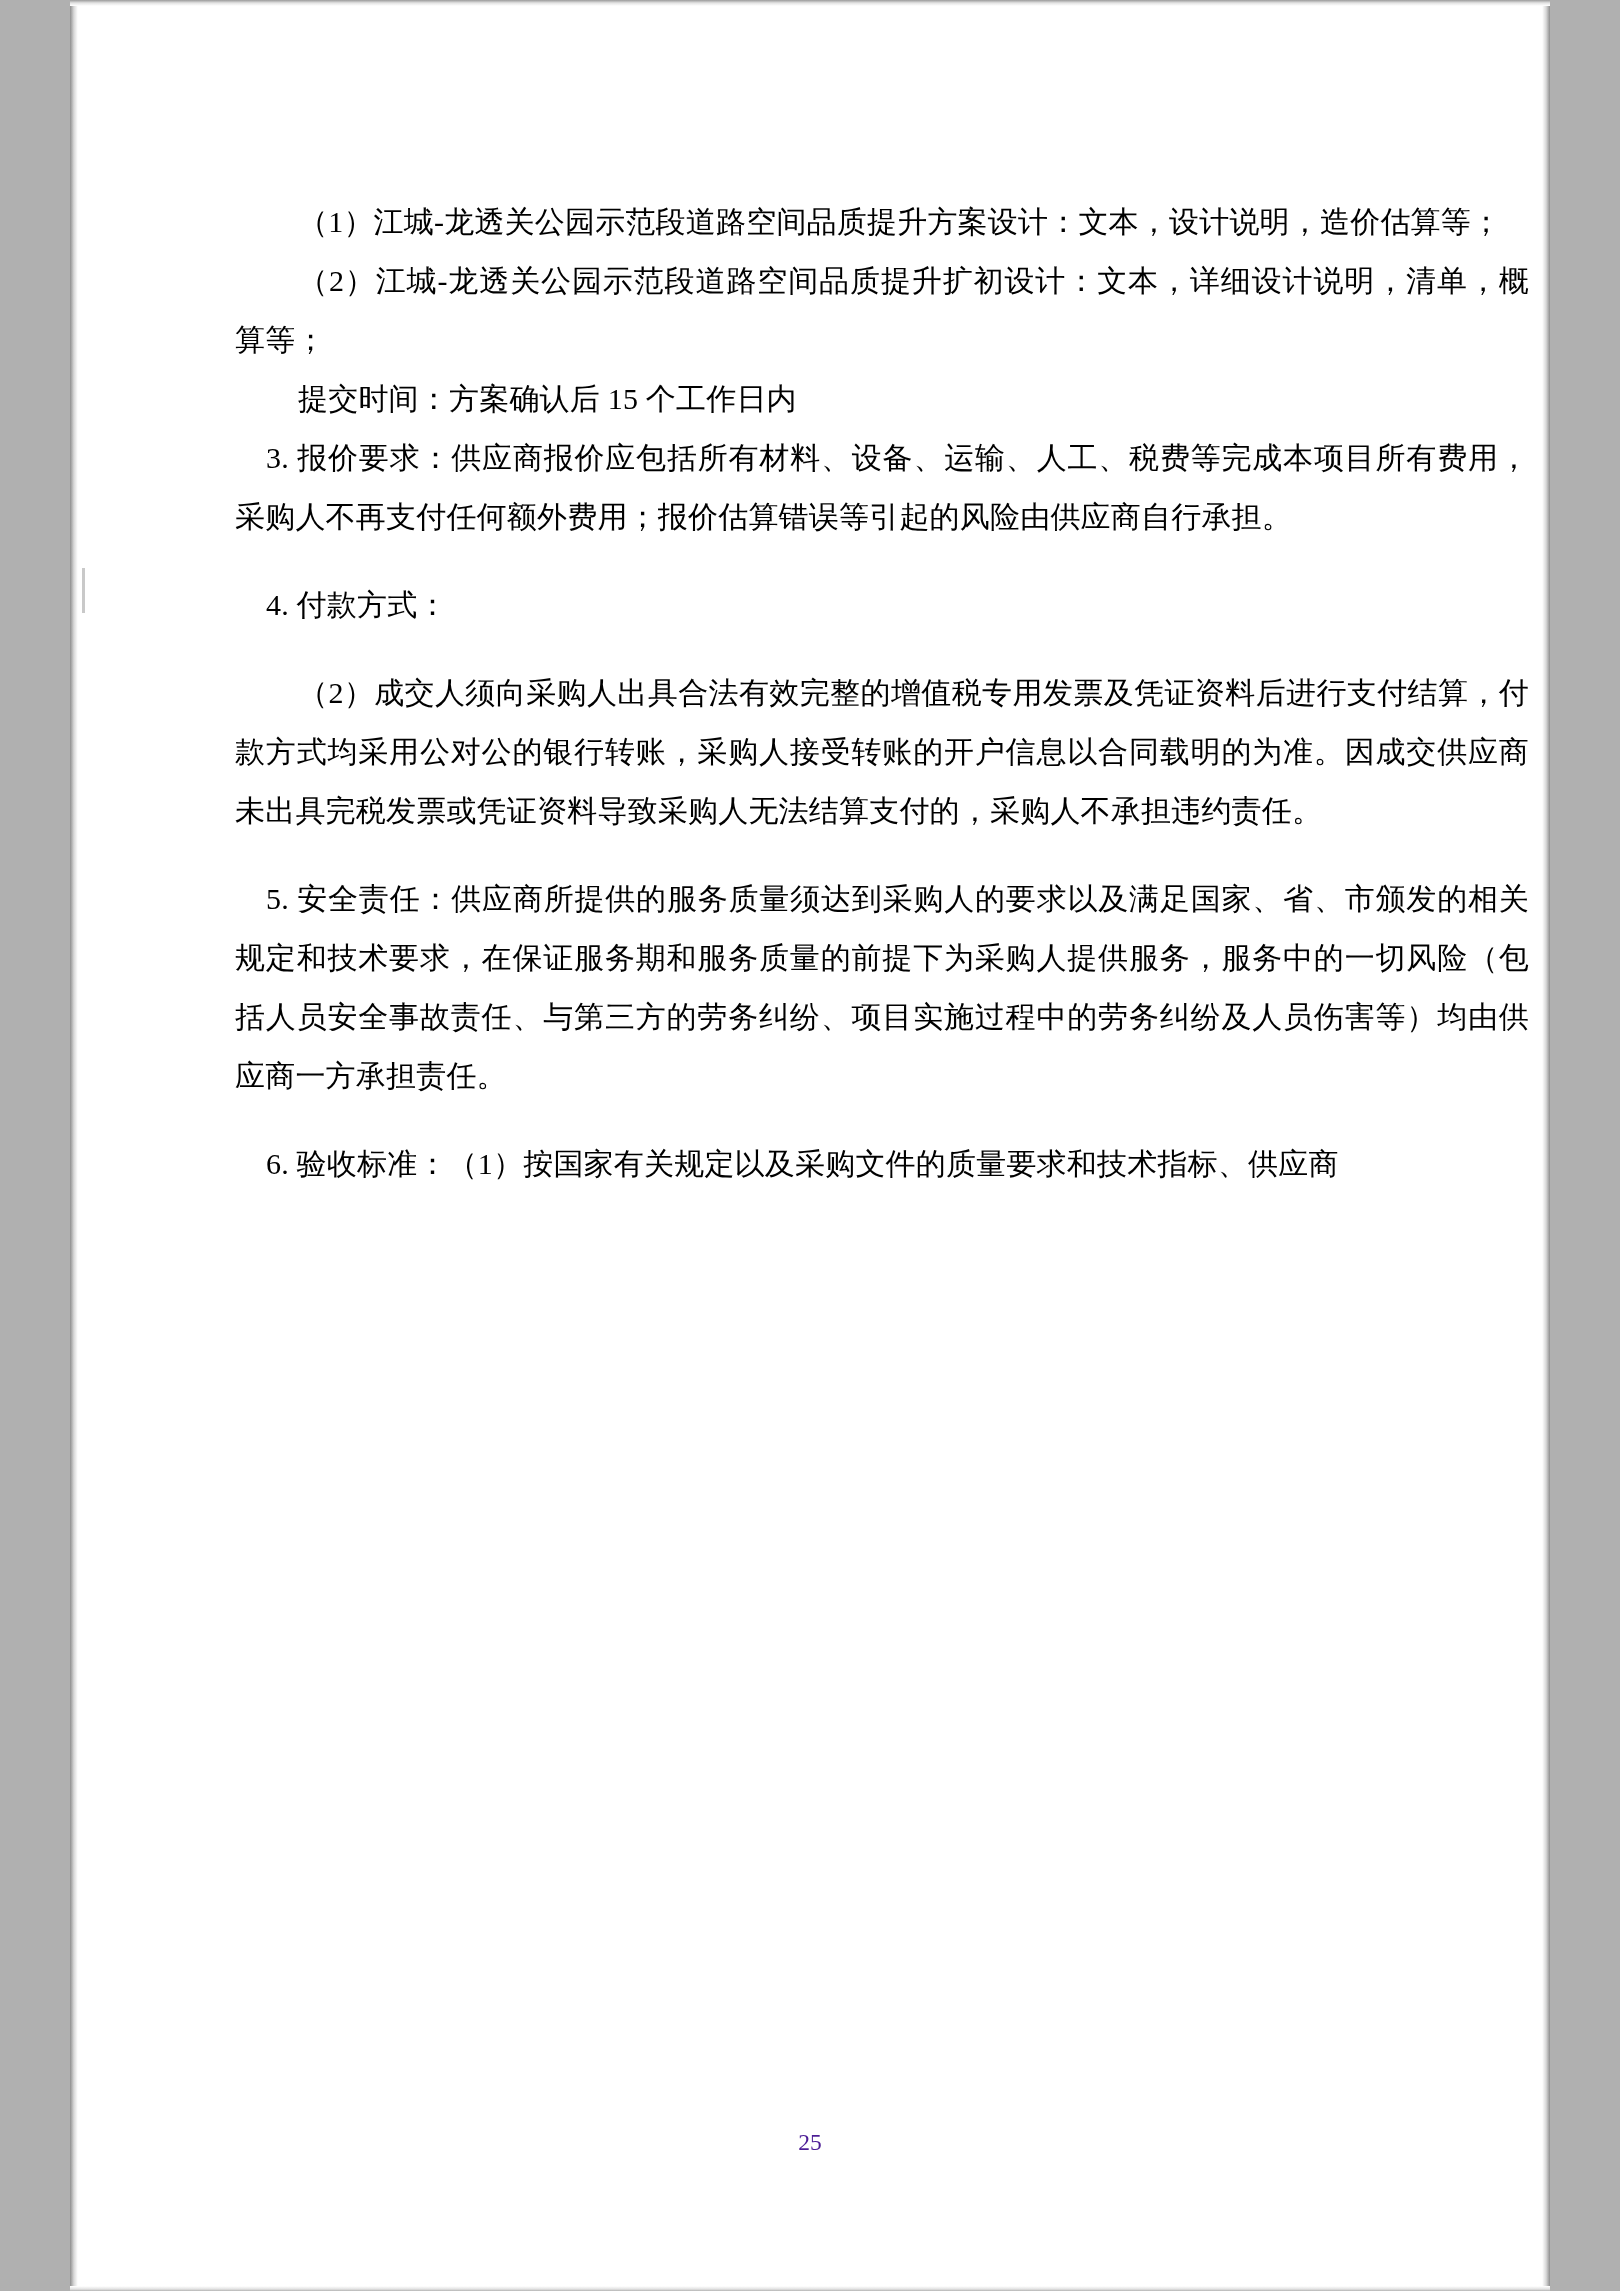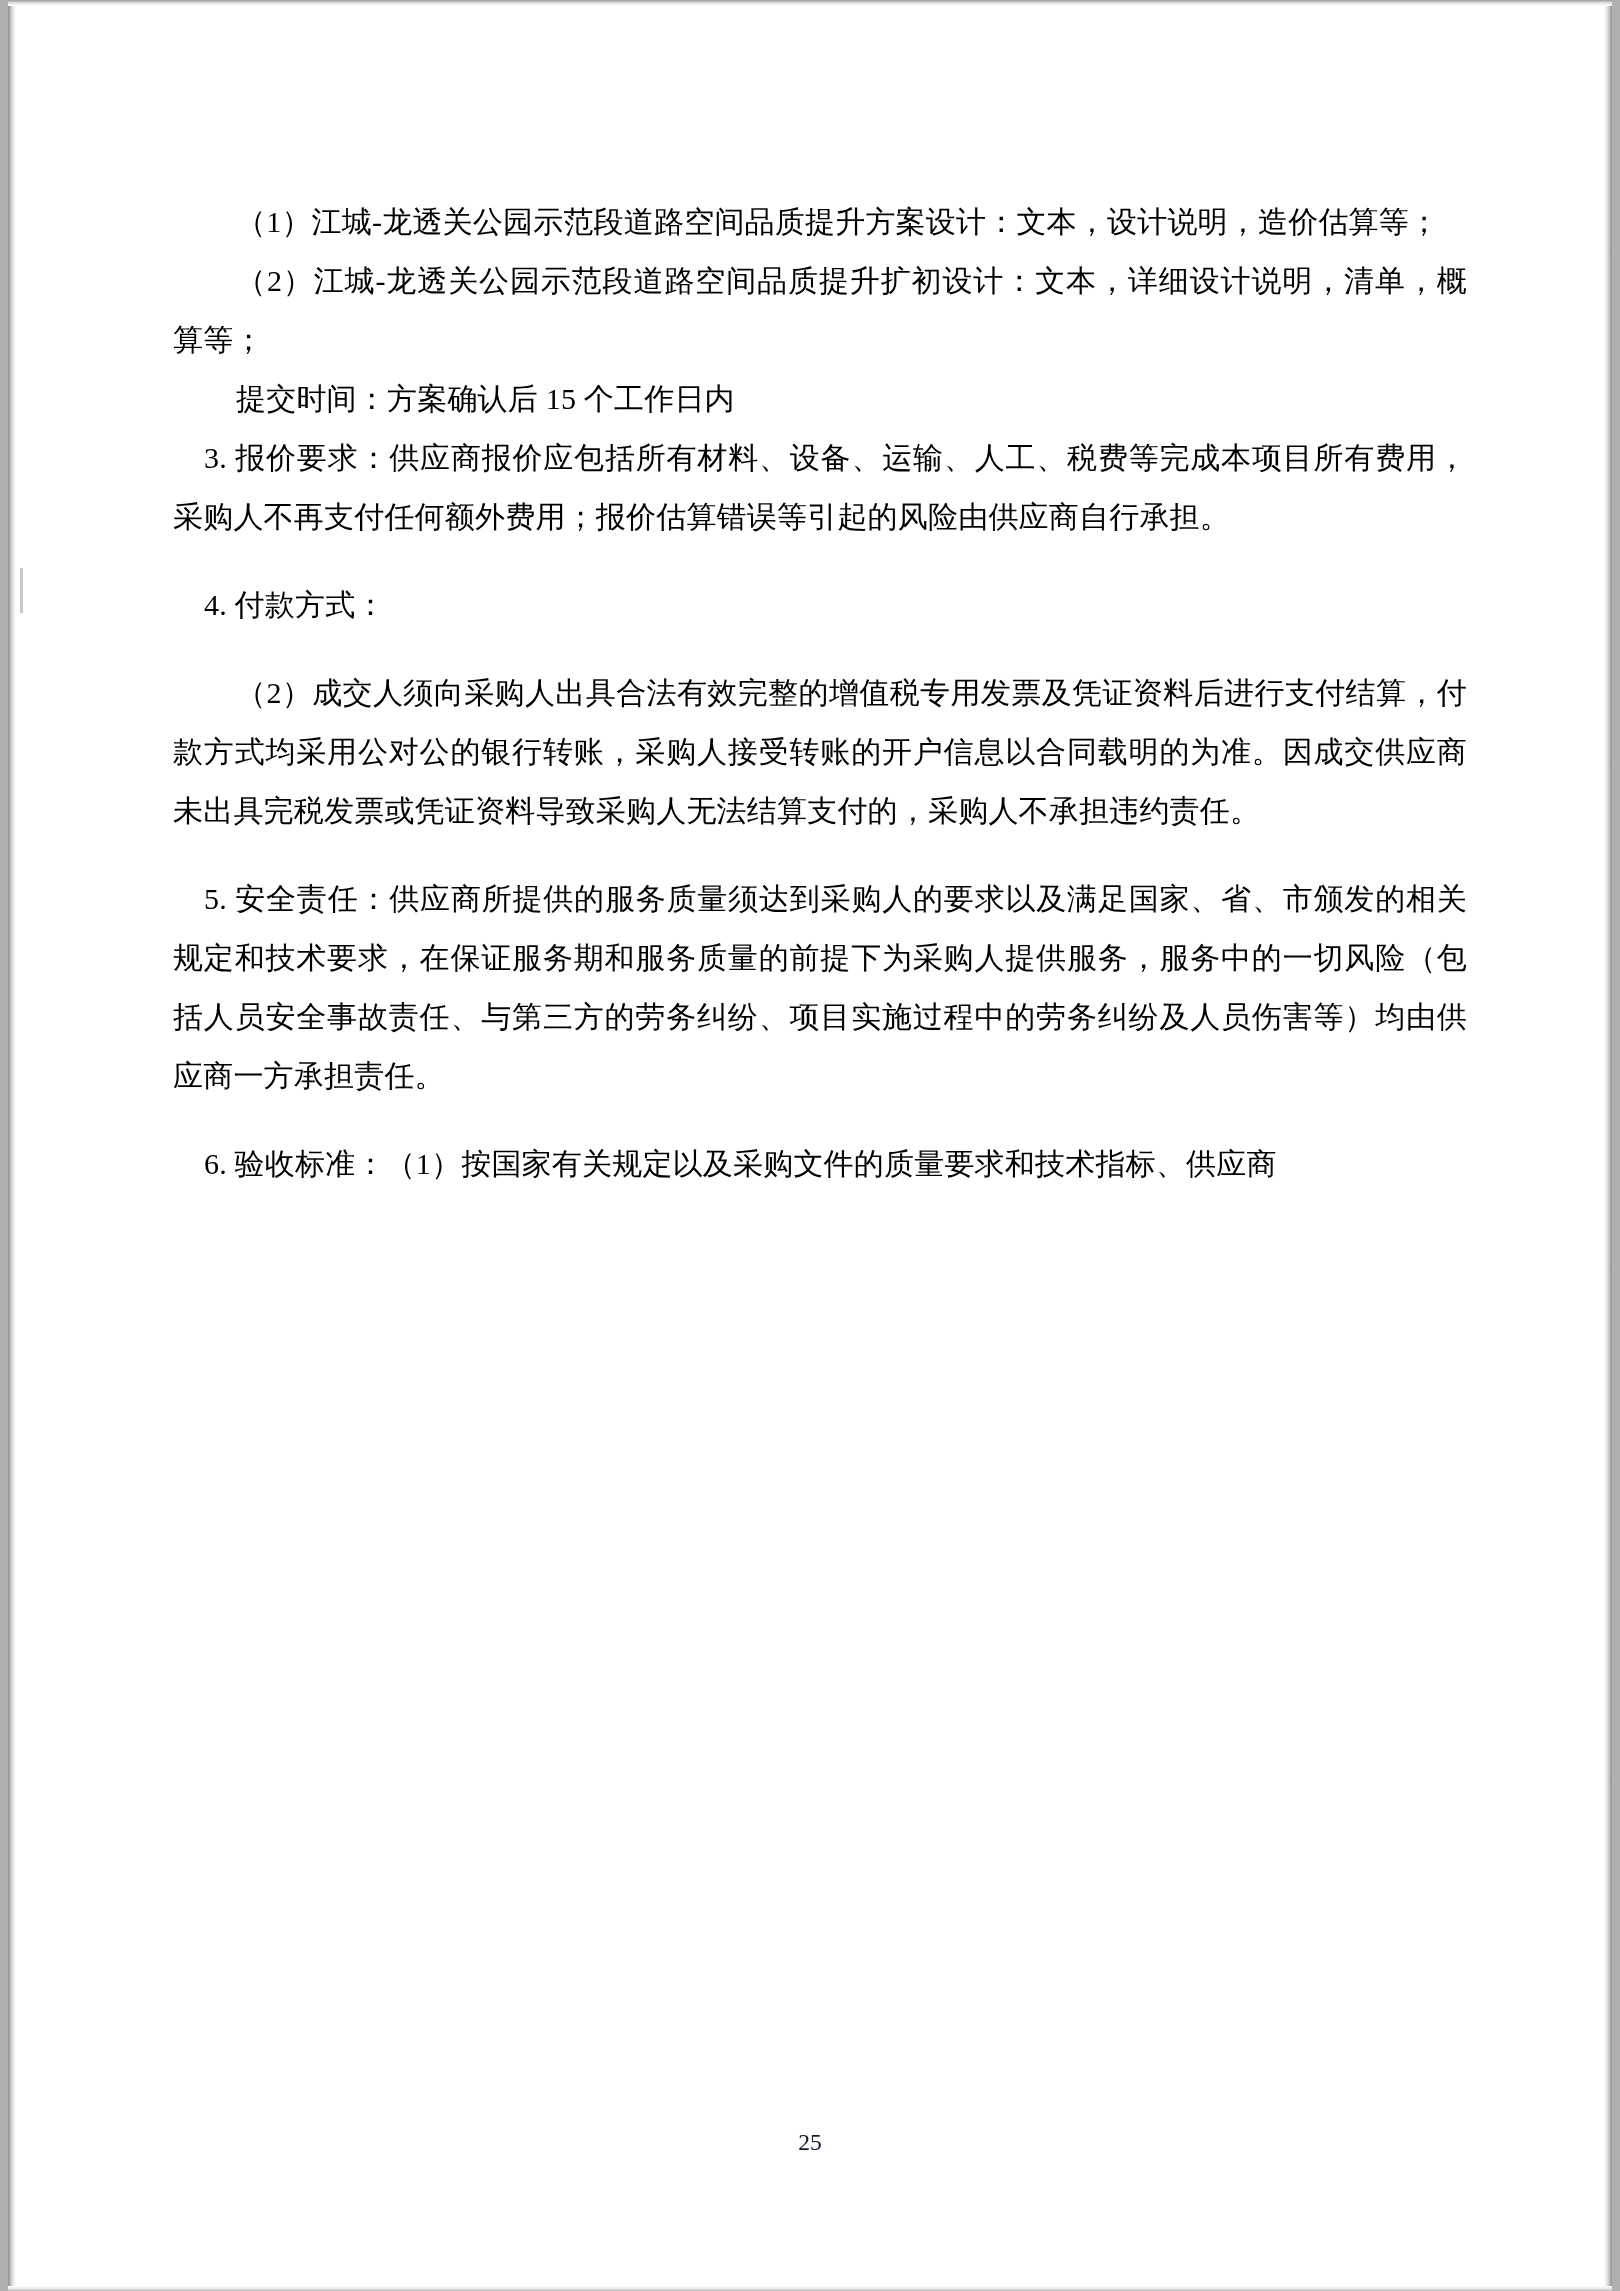--- a/index.html
+++ b/index.html
@@ -2,21 +2,21 @@
 <html><head>
 <meta charset="utf-8">
 <style>
   html, body {
     margin: 0;
     padding: 0;
     background: #b0b0b0;
   }
   .page {
     position: relative;
-    width: 1604px;
+    width: 1480px;
     height: 2292px;
     background: #ffffff;
     margin: 0 auto;
     overflow: hidden;
     box-sizing: border-box;
     font-family: "Liberation Serif", "DejaVu Serif", serif;
     color: #000000;
   }
   .page-edge-left {
     position: absolute;
@@ -83,21 +83,21 @@
     margin-top: 29px;
   }
   .page-number {
     position: absolute;
     left: 0;
     top: 2129px;
     width: 100%;
     text-align: center;
     font-size: 23.5px;
     font-family: "Liberation Serif", "DejaVu Serif", serif;
-    color: #0f172a;
+    color: #4c1d95;
   }
 </style>
 </head>
 <body>
 
 <div class="page">
   <div class="page-edge-left"></div>
   <div class="page-edge-right"></div>
   <div class="page-edge-top"></div>
   <div class="page-edge-bottom"></div>

